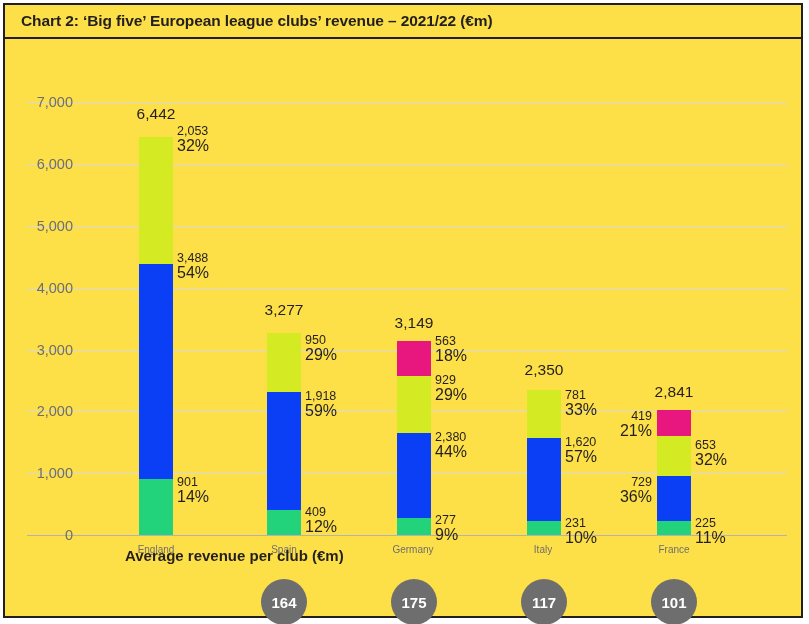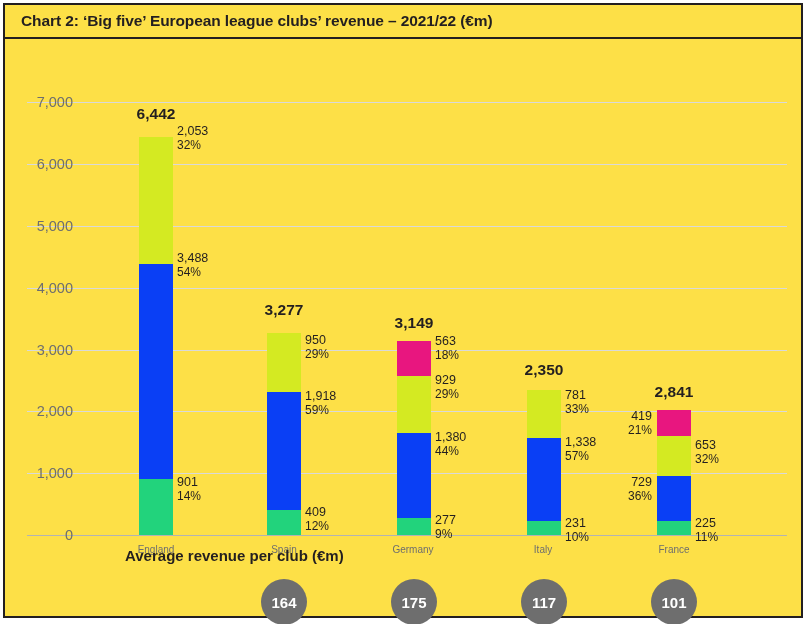--- a/index.html
+++ b/index.html
@@ -89,36 +89,36 @@
     width: 34px;
   }
   .seg {
     position: absolute;
     width: 34px;
     left: 0;
   }
   .total {
     position: absolute;
     font-size: 15.5px;
-    font-weight: bold;
+    font-weight: normal;
     color: #231f20;
     white-space: nowrap;
     text-align: center;
     width: 120px;
   }
   .seglabel {
     position: absolute;
     font-size: 12.5px;
     color: #231f20;
     line-height: 13.5px;
     white-space: nowrap;
   }
   .seglabel .pct {
     display: block;
-    font-size: 12px;
+    font-size: 16px;
   }
 
   
   .avg-title {
     position: absolute;
     font-size: 15px;
     font-weight: bold;
     color: #231f20;
     left: 120px;
     top: 508px;
@@ -226,21 +226,21 @@
     <div class="total" style="left:349px; top:275px;">3,149</div>
     <div class="seglabel" style="left:430px; top:296px;">
       <span>563</span>
       <span class="pct">18%</span>
     </div>
     <div class="seglabel" style="left:430px; top:335px;">
       <span>929</span>
       <span class="pct">29%</span>
     </div>
     <div class="seglabel" style="left:430px; top:392px;">
-      <span>1,380</span>
+      <span>2,380</span>
       <span class="pct">44%</span>
     </div>
     <div class="seglabel" style="left:430px; top:475px;">
       <span>277</span>
       <span class="pct">9%</span>
     </div>
     <div class="cat" style="left:333px; top:505px;">Germany</div>
 
     <div class="barwrap" style="left:522px; top:0;">
 
@@ -249,21 +249,21 @@
       <div class="seg" style="top:399px; height:83px; background:#0a3ff5;"></div>
 
       <div class="seg" style="top:351px; height:48px; background:#d4ea22;"></div>
     </div>
     <div class="total" style="left:479px; top:322px;">2,350</div>
     <div class="seglabel" style="left:560px; top:350px;">
       <span>781</span>
       <span class="pct">33%</span>
     </div>
     <div class="seglabel" style="left:560px; top:397px;">
-      <span>1,338</span>
+      <span>1,620</span>
       <span class="pct">57%</span>
     </div>
     <div class="seglabel" style="left:560px; top:478px;">
       <span>231</span>
       <span class="pct">10%</span>
     </div>
     <div class="cat" style="left:463px; top:505px;">Italy</div>
 
     <div class="barwrap" style="left:652px; top:0;">
 

